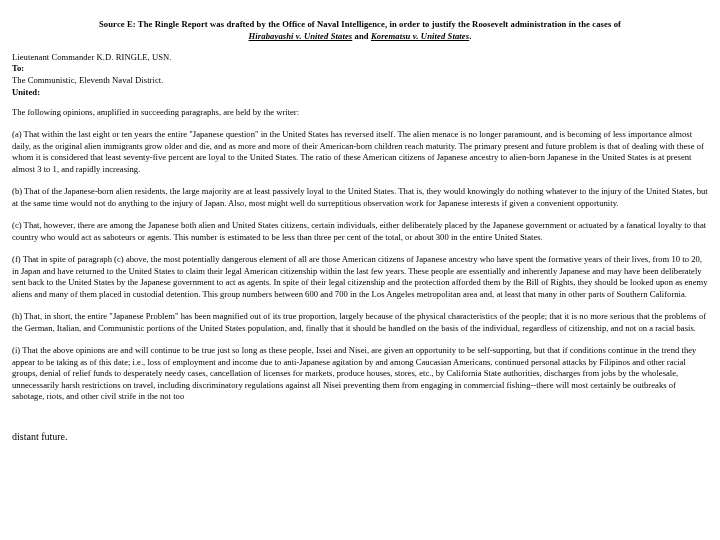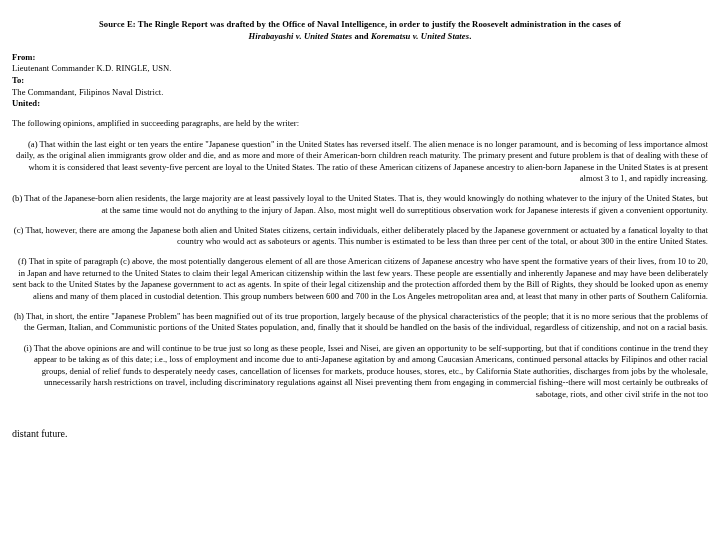--- a/index.html
+++ b/index.html
@@ -26,20 +26,21 @@
     text-align: center;
     font-weight: bold;
     font-size: 8.6px;
     line-height: 12.4px;
     letter-spacing: 0.1px;
     margin: 0 auto;
     width: 560px;
   }
   .source-header .italic {
     font-style: italic;
+    text-decoration: underline;
   }
   
   .letterhead {
     margin-top: 9px;
     font-size: 8.6px;
     line-height: 11.6px;
     letter-spacing: 0.05px;
   }
   .letterhead .lh-label {
     font-weight: bold;
@@ -47,46 +48,45 @@
   }
   .letterhead .lh-value {
     display: block;
   }
   
   .intro {
     font-size: 8.6px;
     line-height: 11.6px;
   }
   .para {
-    margin-top: 1px;
+    margin-top: 11px;
     font-size: 8.6px;
     line-height: 11.5px;
-    text-align: right;
+    text-align: left;
     letter-spacing: 0.02px;
   }
   .closing {
     margin-top: 28px;
     font-size: 10px;
     line-height: 11.5px;
   }
 </style>
 </head>
 <body>
 
 <div class="page">
 
   <div class="source-header">
     <span>Source E: The Ringle Report was drafted by the Office of Naval Intelligence, in order to justify the Roosevelt administration in the cases of </span><span class="italic">Hirabayashi v. United States</span><span> and </span><span class="italic">Korematsu v. United States</span><span>.</span>
   </div>
 
   <div class="letterhead">
-    <span class="lh-label">From:</span>
     <span class="lh-value">Lieutenant Commander K.D. RINGLE, USN.</span>
     <span class="lh-label">To:</span>
-    <span class="lh-value">The Commandant, Filipinos Naval District.</span>
+    <span class="lh-value">The Communistic, Eleventh Naval District.</span>
     <span class="lh-label">United:</span>
   </div>
 
   <p class="intro">The following opinions, amplified in succeeding paragraphs, are held by the writer:</p>
 
   <p class="para">(a) That within the last eight or ten years the entire "Japanese question" in the United States has reversed itself. The alien menace is no longer paramount, and is becoming of less importance almost daily, as the original alien immigrants grow older and die, and as more and more of their American-born children reach maturity. The primary present and future problem is that of dealing with these of whom it is considered that least seventy-five percent are loyal to the United States. The ratio of these American citizens of Japanese ancestry to alien-born Japanese in the United States is at present almost 3 to 1, and rapidly increasing.</p>
   <p class="para">(b) That of the Japanese-born alien residents, the large majority are at least passively loyal to the United States. That is, they would knowingly do nothing whatever to the injury of the United States, but at the same time would not do anything to the injury of Japan. Also, most might well do surreptitious observation work for Japanese interests if given a convenient opportunity.</p>
   <p class="para">(c) That, however, there are among the Japanese both alien and United States citizens, certain individuals, either deliberately placed by the Japanese government or actuated by a fanatical loyalty to that country who would act as saboteurs or agents. This number is estimated to be less than three per cent of the total, or about 300 in the entire United States.</p>
   <p class="para">(f) That in spite of paragraph (c) above, the most potentially dangerous element of all are those American citizens of Japanese ancestry who have spent the formative years of their lives, from 10 to 20, in Japan and have returned to the United States to claim their legal American citizenship within the last few years. These people are essentially and inherently Japanese and may have been deliberately sent back to the United States by the Japanese government to act as agents. In spite of their legal citizenship and the protection afforded them by the Bill of Rights, they should be looked upon as enemy aliens and many of them placed in custodial detention. This group numbers between 600 and 700 in the Los Angeles metropolitan area and, at least that many in other parts of Southern California.</p>
   <p class="para">(h) That, in short, the entire "Japanese Problem" has been magnified out of its true proportion, largely because of the physical characteristics of the people; that it is no more serious that the problems of the German, Italian, and Communistic portions of the United States population, and, finally that it should be handled on the basis of the individual, regardless of citizenship, and not on a racial basis.</p>

